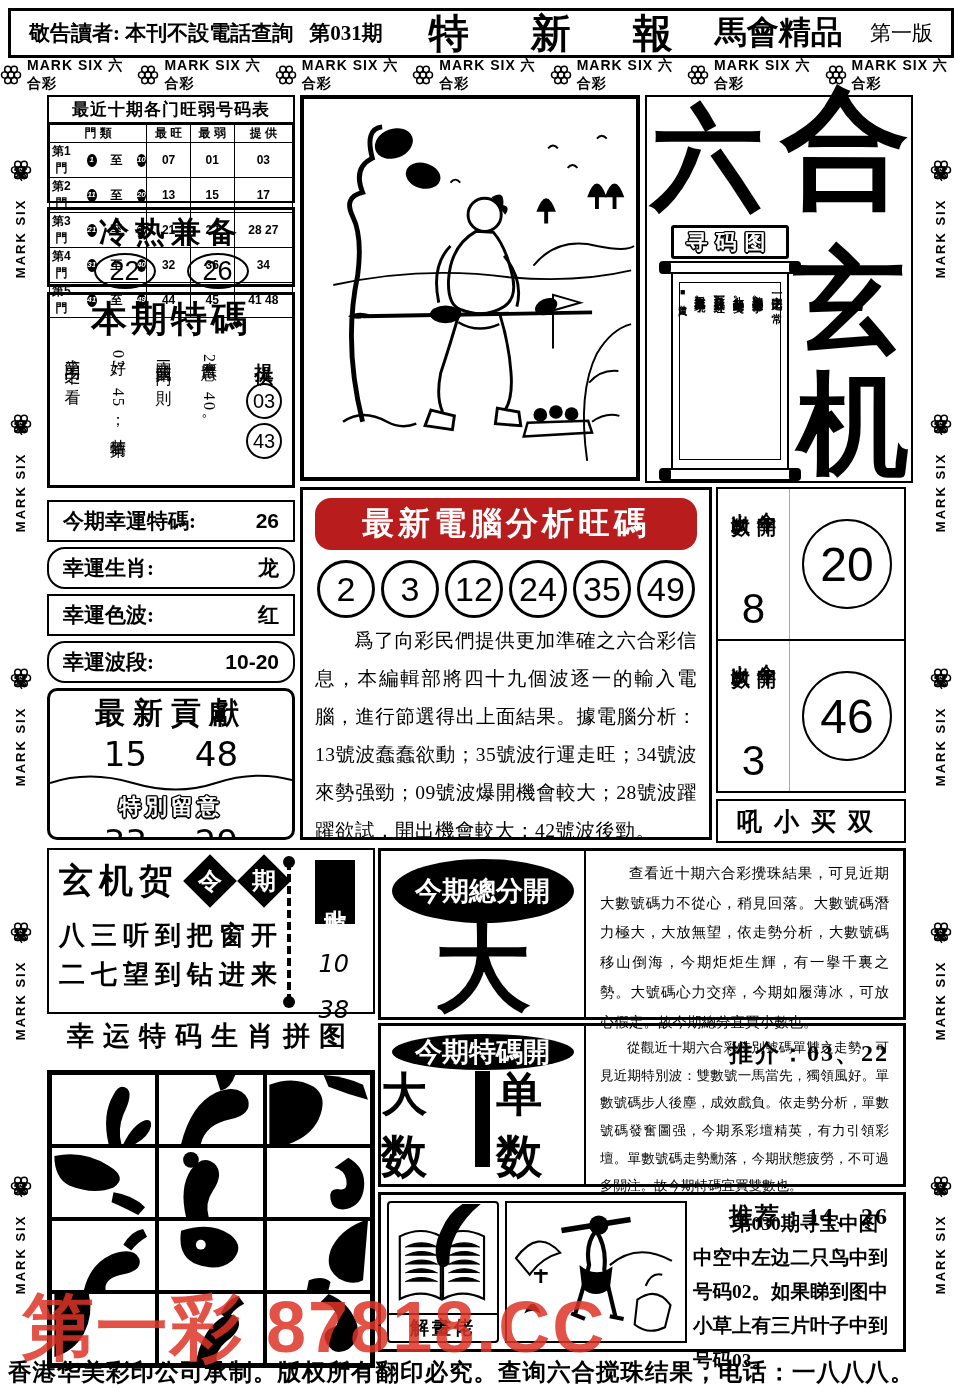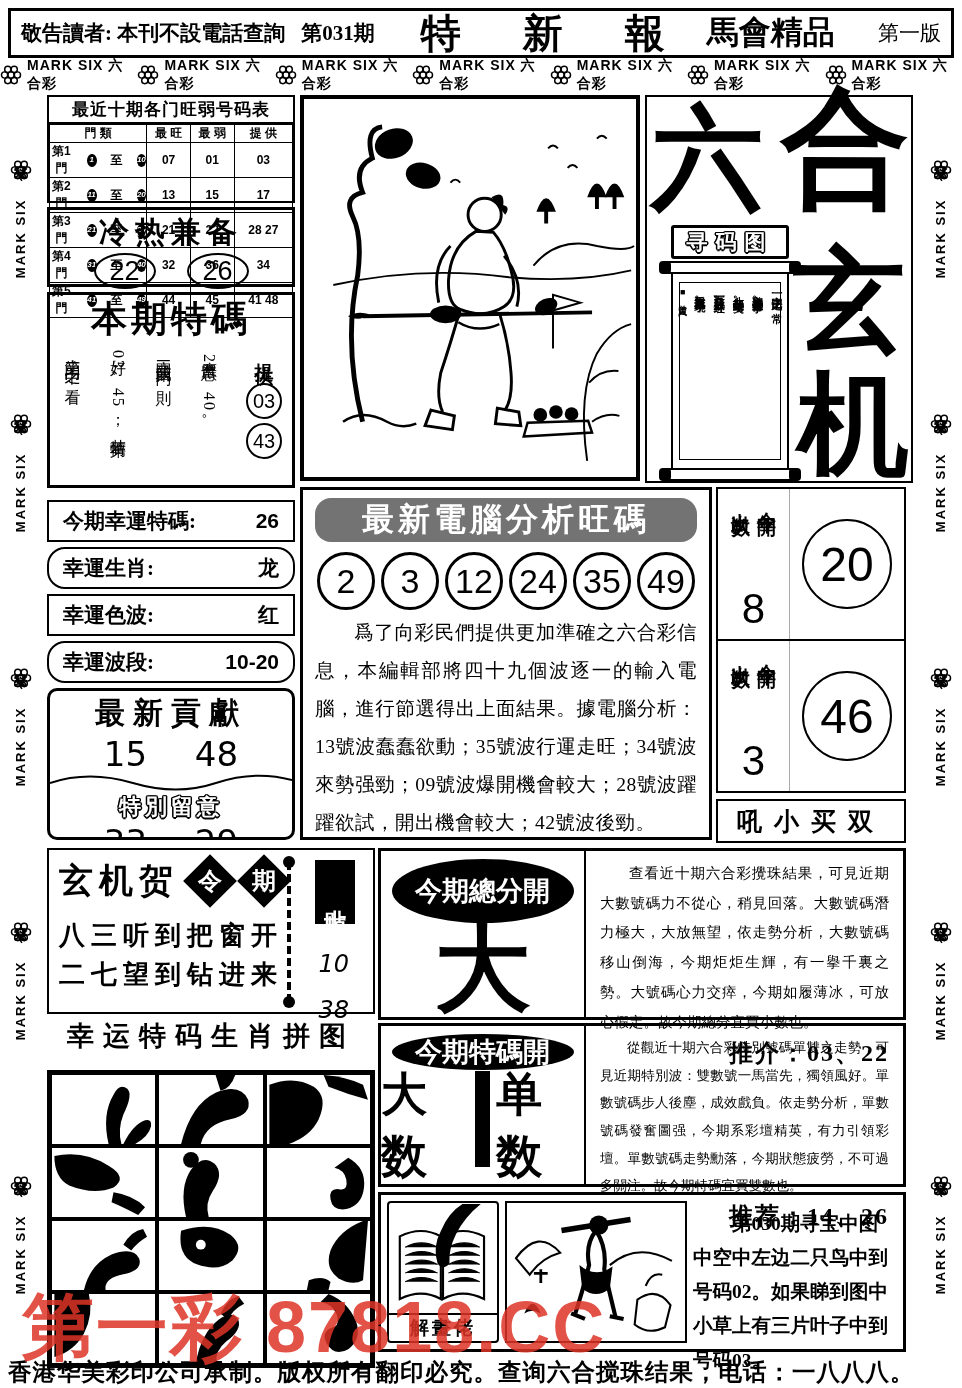--- a/index.html
+++ b/index.html
@@ -1,21 +1,21 @@
 <!DOCTYPE html>
 <html><head>
 <meta charset="utf-8">
 <style>
   * { margin:0; padding:0; box-sizing:border-box; }
   body { background:#888; font-family:"Liberation Serif","DejaVu Serif",serif; }
   .page { position:relative; width:962px; height:1388px; background:#fff; margin:0 auto; overflow:hidden; color:#000; }
 
   
   .header-box { position:absolute; left:8px; top:8px; width:946px; height:50px; border:3px solid #000;
-    display:flex; align-items:center; padding:0 10px; gap:16px; white-space:nowrap; }
+    display:flex; align-items:center; padding:0 18px; gap:16px; white-space:nowrap; }
   .hdr-notice { font-size:21px; font-weight:bold; }
   .hdr-issue { font-size:21px; font-weight:bold; }
   .hdr-title { font-size:40px; font-weight:bold; letter-spacing:26px; margin-left:30px; }
   .hdr-sub { font-size:32px; font-weight:bold; }
   .hdr-edition { font-size:21px; margin-left:auto; }
 
   
   .band { position:absolute; left:0; top:60px; width:962px; height:30px; display:flex; align-items:center;
     justify-content:space-around; font-family:"Liberation Sans","DejaVu Sans",sans-serif; }
   .band .unit { display:flex; align-items:center; gap:5px; font-size:14px; font-weight:bold; letter-spacing:1px; }
@@ -84,21 +84,21 @@
   
   .puzzle { position:absolute; left:47px; top:1018px; width:328px; height:338px; }
   .puzzle-title { font-size:27px; font-weight:bold; text-align:center; letter-spacing:9px; margin-bottom:16px; }
   .puzzle-grid { display:grid; grid-template-columns:repeat(3,1fr); grid-template-rows:repeat(4,1fr);
     border:3px solid #000; height:298px; }
   .pcell { border:2px solid #000; overflow:hidden; }
   .pcell svg { width:100%; height:100%; }
 
   
   .computer { position:absolute; left:300px; top:487px; width:412px; height:353px; border:3px solid #000; padding:8px 12px; }
-  .comp-banner { background:#737373; border-radius:16px; height:44px; display:flex; align-items:center; justify-content:center; }
+  .comp-banner { background:#b91c1c; border-radius:16px; height:52px; display:flex; align-items:center; justify-content:center; }
   .comp-banner span { color:#fff; font-size:32px; font-weight:bold; letter-spacing:4px; }
   .comp-nums { display:flex; justify-content:space-between; padding:10px 2px 4px 2px; }
   .big-circle { border:3px solid #000; border-radius:50%; width:58px; height:58px; display:flex; align-items:center;
     justify-content:center; font-size:34px; font-family:"Liberation Sans",sans-serif; }
   .comp-text { font-size:19.5px; line-height:1.95; text-align:justify; text-indent:2em; letter-spacing:0.5px; }
 
   
   .appear { position:absolute; left:716px; top:487px; width:190px; height:306px; border:2px solid #000; display:flex; flex-direction:column; }
   .app-cell { flex:1; display:flex; border-bottom:2px solid #000; }
   .app-cell:last-child { border-bottom:none; }

